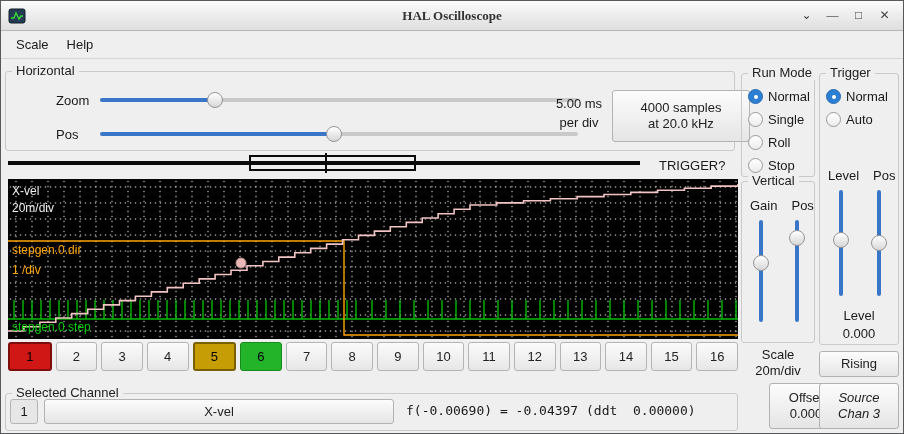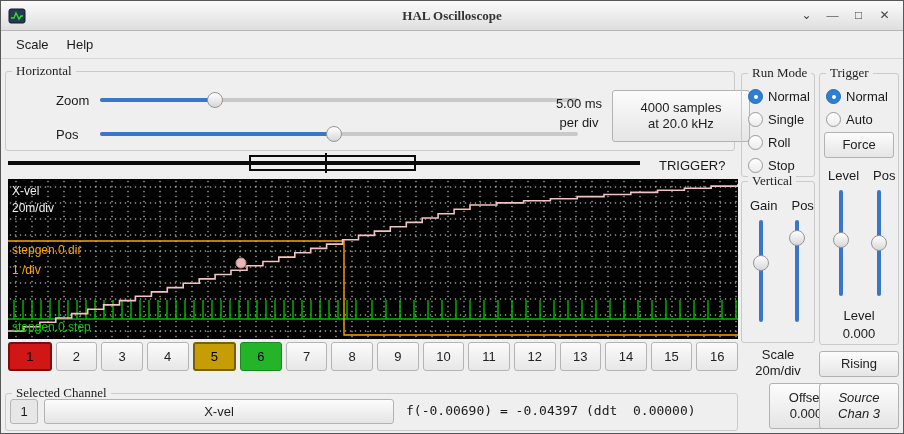--- a/index.html
+++ b/index.html
@@ -20,21 +20,21 @@
              font-size:12px; }
 
   
   .menubar { position:absolute; top:30px; left:0; right:0; height:28px; background:#efefef;
              border-bottom:1px solid #d6d6d6; display:flex; align-items:center; padding-left:6px; }
   .menu-item { padding:3px 9px; }
 
   
   .group { position:absolute; border:1px solid #cacaca; border-radius:3px; }
   .legend { position:absolute; top:-9px; left:6px; background:#efefef; padding:0 4px;
-            color:#222; white-space:nowrap;font-family:Liberation Serif, serif; }
+            color:#222; white-space:nowrap; }
 
   
   .hslider { position:relative; height:18px; }
   .hslider .track { position:absolute; top:7px; left:0; right:0; height:4px; background:#c9c9c9; border-radius:2px; }
   .hslider .fill  { position:absolute; top:7px; left:0; height:4px; background:#3a76c8; border-radius:2px; }
   .hslider .thumb { position:absolute; top:1px; width:16px; height:16px; border-radius:8px;
                     background:linear-gradient(#ffffff,#d7d7d7); border:1px solid #969696; }
   .vslider { position:relative; width:18px; }
   .vslider .track { position:absolute; left:7px; top:0; bottom:0; width:4px; background:#3a76c8; border-radius:2px; }
   .vslider .thumb { position:absolute; left:1px; width:16px; height:16px; border-radius:8px;
@@ -259,21 +259,20 @@
     <div class="radio-col">
         <div class="radio-row">
           <span class="rb checked"></span>
           <span>Normal</span>
         </div>
         <div class="radio-row">
           <span class="rb"></span>
           <span>Auto</span>
         </div>
       </div>
-    <button class="btn force-btn">Force</button>
     <div class="pair-labels" style="left:8px; top:94px; gap:14px;">
       <span>Level</span>
       <span>Pos</span>
     </div>
     <div class="sliders-pair" style="left:12px; top:116px; gap:20px;">
       <div class="vslider" style="height:106px;">
         <div class="track"></div>
         <div class="thumb" style="top: calc(47% - 8px);"></div>
       </div>
       <div class="vslider" style="height:106px;">

